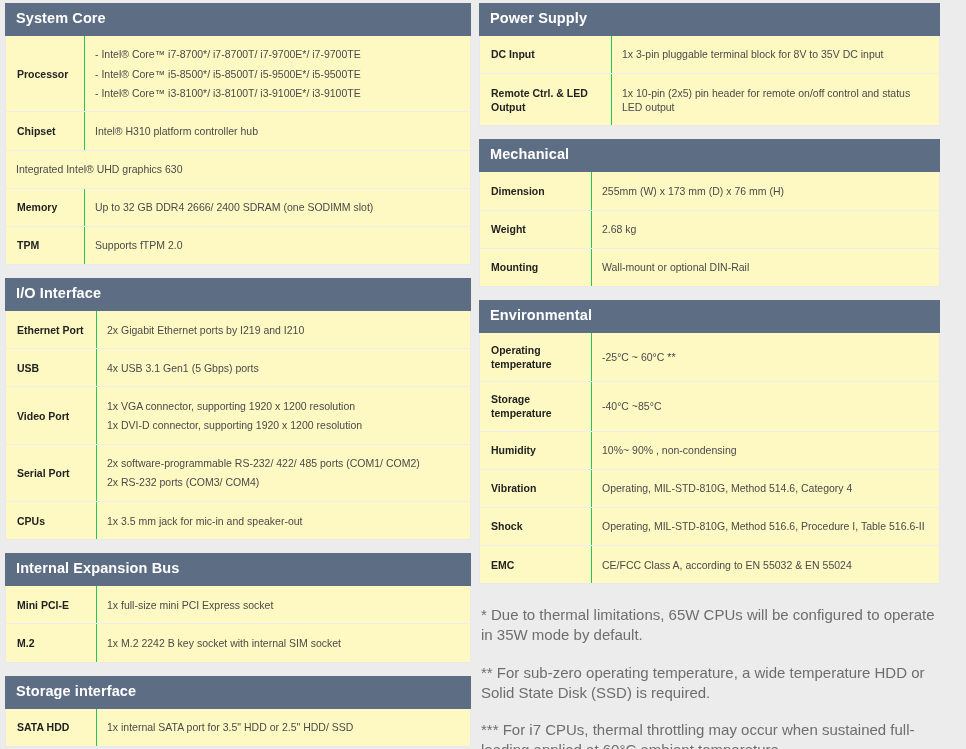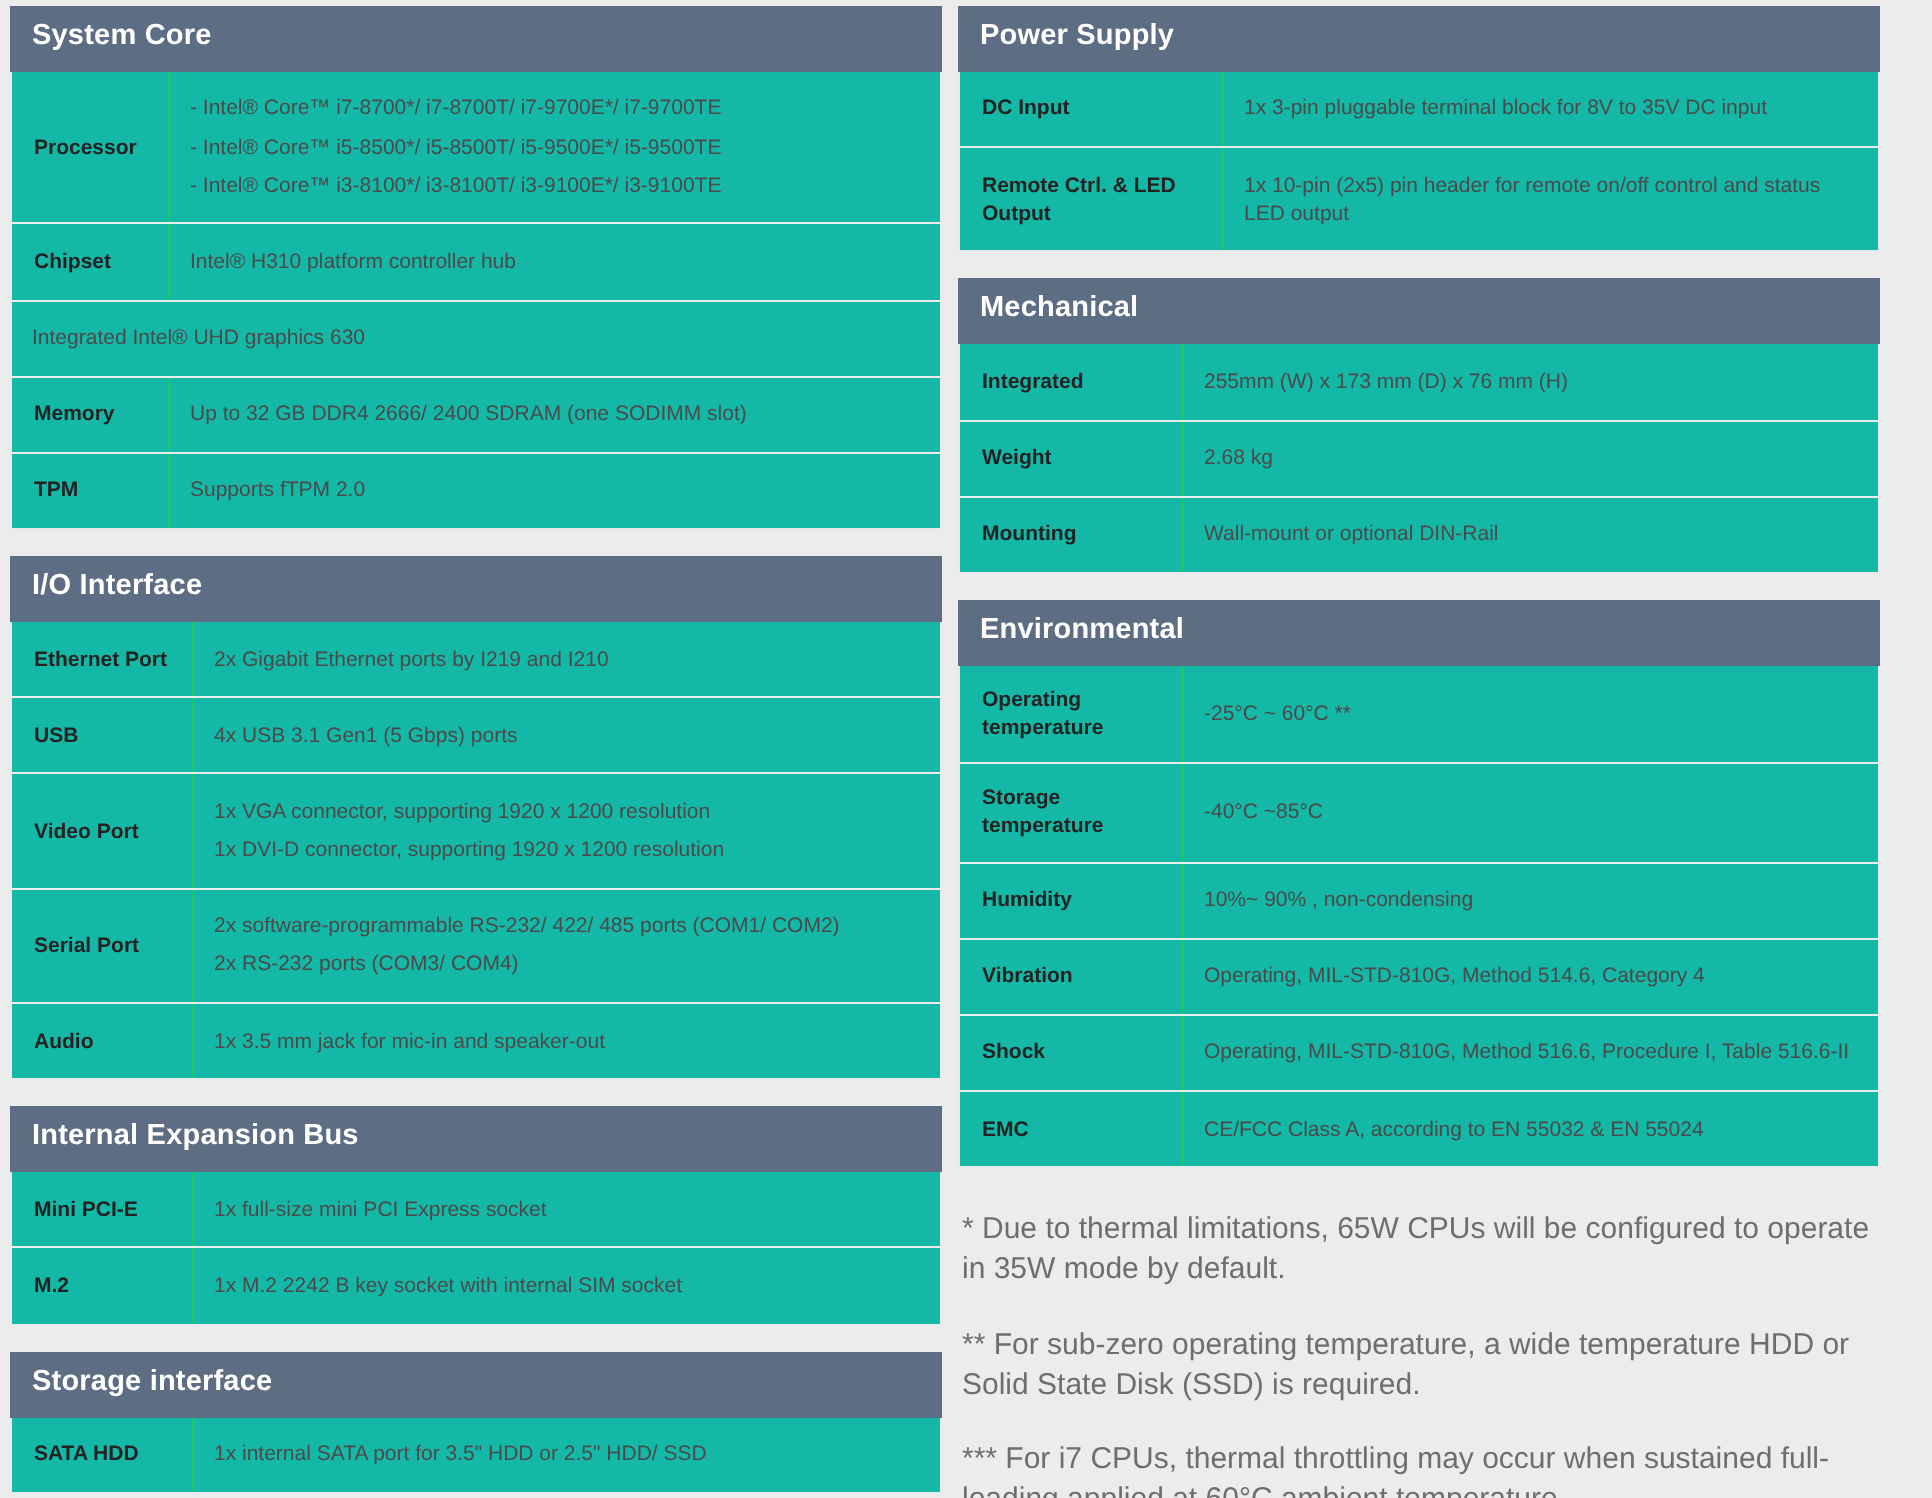--- a/index.html
+++ b/index.html
@@ -25,21 +25,21 @@
     top: 3px;
     width: 466px;
   }
   .col-right {
     position: absolute;
     left: 479px;
     top: 3px;
     width: 461px;
   }
   .spec-table {
-    background: #14b8a6;
+    background: #fef9c3;
     margin-bottom: 13px;
     width: 100%;
     box-sizing: border-box;
   }
   .spec-header {
     background: #5d6e84;
     color: #ffffff;
     font-size: 14.5px;
     font-weight: bold;
     padding: 8px 11px 9px 11px;
@@ -172,21 +172,21 @@
             </div>
           </div>
           <div class="spec-row">
             <div class="spec-label">Serial Port</div>
             <div class="spec-value">
               <div class="line">2x software-programmable RS-232/ 422/ 485 ports (COM1/ COM2)</div>
               <div class="line">2x RS-232 ports (COM3/ COM4)</div>
             </div>
           </div>
           <div class="spec-row">
-            <div class="spec-label">Audio</div>
+            <div class="spec-label">CPUs</div>
             <div class="spec-value">
               <div class="line">1x 3.5 mm jack for mic-in and speaker-out</div>
             </div>
           </div>
         </div>
     </div>
 
     <div class="spec-table lw-96">
       <div class="spec-header">Internal Expansion Bus</div>
       <div class="spec-body">
@@ -236,21 +236,21 @@
               <div class="line">1x 10-pin (2x5) pin header for remote on/off control and status LED output</div>
             </div>
           </div>
         </div>
     </div>
 
     <div class="spec-table lw-mec">
       <div class="spec-header">Mechanical</div>
       <div class="spec-body">
           <div class="spec-row">
-            <div class="spec-label">Integrated</div>
+            <div class="spec-label">Dimension</div>
             <div class="spec-value">
               <div class="line">255mm (W) x 173 mm (D) x 76 mm (H)</div>
             </div>
           </div>
           <div class="spec-row">
             <div class="spec-label">Weight</div>
             <div class="spec-value">
               <div class="line">2.68 kg</div>
             </div>
           </div>

